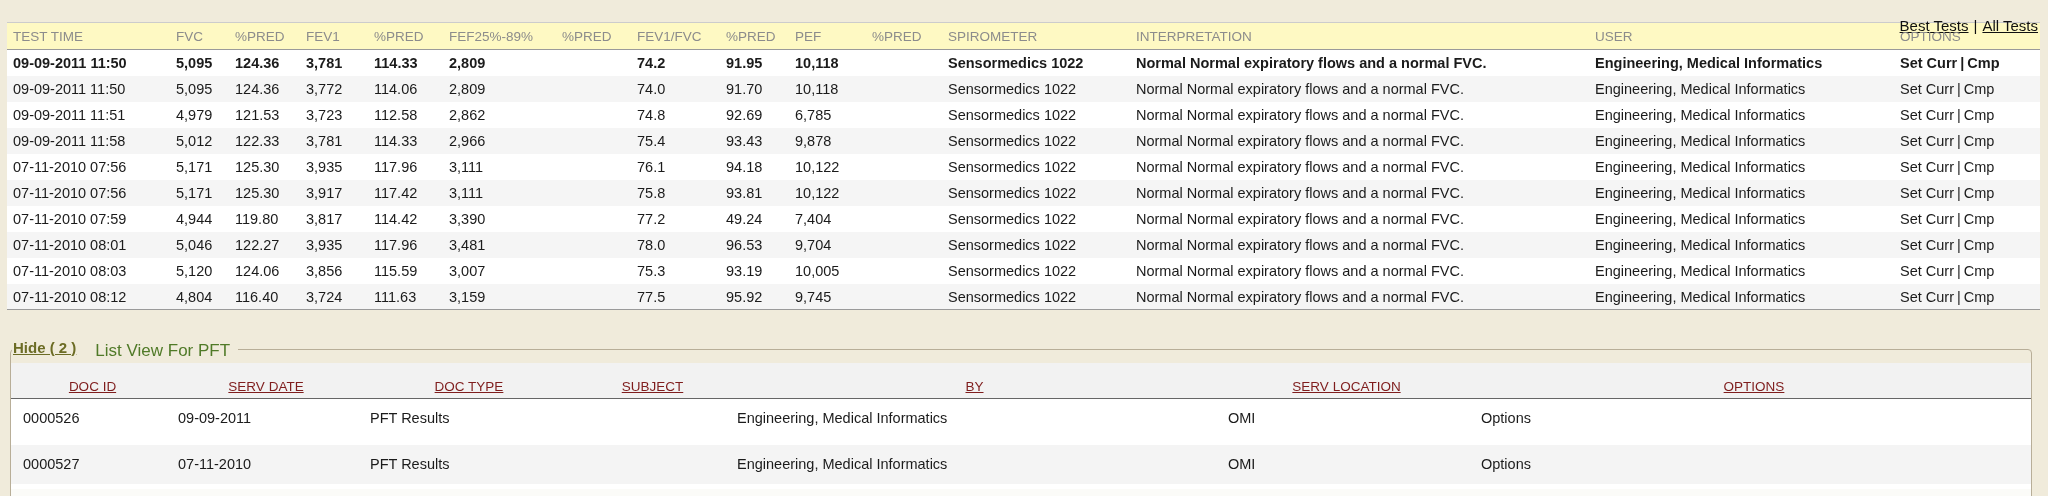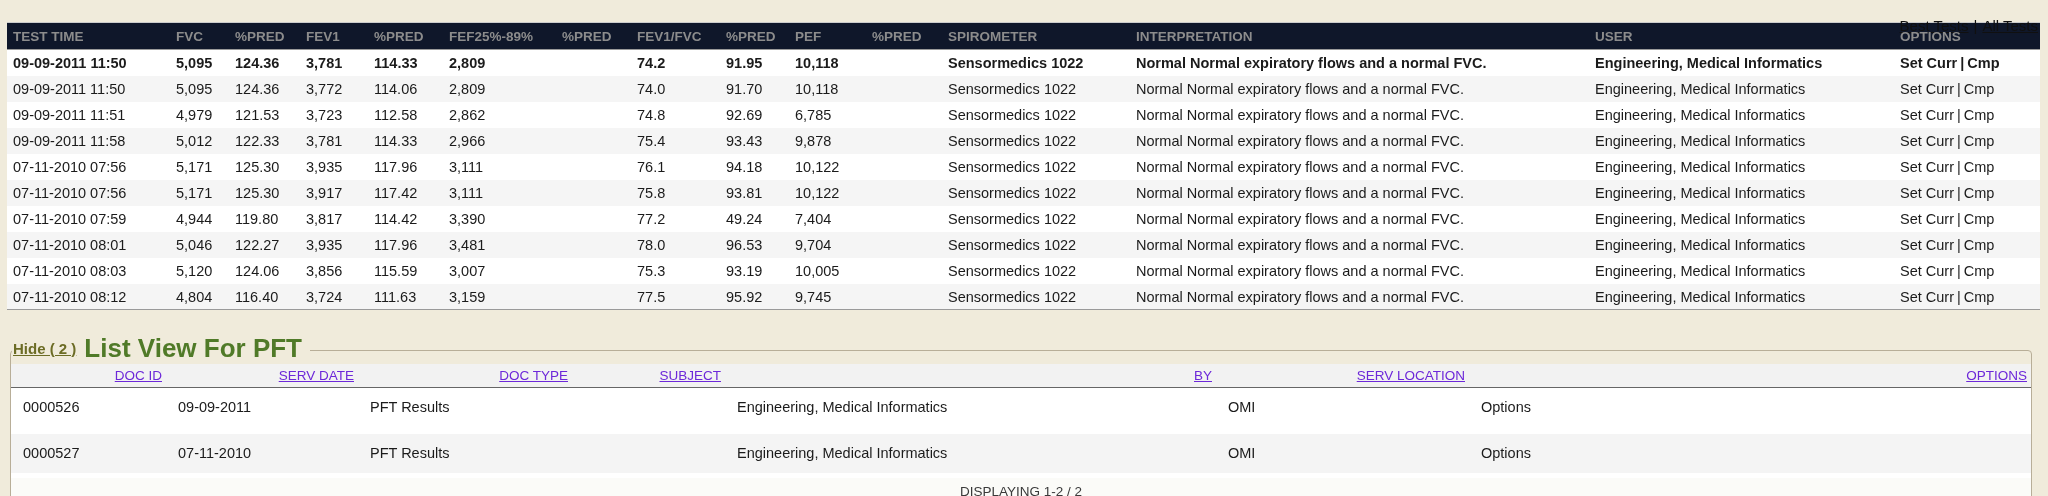--- a/index.html
+++ b/index.html
@@ -15,48 +15,48 @@
   .top-links a{color:#101010;text-decoration:underline;cursor:pointer}
   .top-links .sep{margin:0 5px;color:#101010}
 
   
   table.results{
     border-collapse:collapse;table-layout:fixed;
     width:2033px;margin-left:7px;background:#ffffff;
     border-top:1px solid #cccccc;border-bottom:1px solid #9a9a9a;
   }
   table.results th{
-    background:#0f172a;color:#8c8c8c;font-weight:700;font-size:13.5px;
+    background:#fef9c3;color:#8c8c8c;font-weight:400;font-size:13.5px;
     text-align:left;padding:6px 4px 5px 6px;border-bottom:1px solid #9a9a9a;
     white-space:nowrap;overflow:hidden;
   }
   table.results td{
     font-size:14.5px;padding:5px 4px 4px 6px;height:26px;
     white-space:nowrap;overflow:hidden;
   }
   table.results tr.alt{background:#f5f5f5}
   table.results tr.bold-row td{font-weight:700}
   .lnk{cursor:pointer}
   .c-opt .sep{margin:0 3px}
 
   
   fieldset.list-view{
     margin:26px 16px 0 10px;
     border:1px solid #b8ae98;border-radius:4px;
     padding:0;
   }
   fieldset.list-view legend{margin-left:1px;padding:0 8px 0 1px;line-height:24px}
   .hide-link{color:#6c6c25;font-weight:700;font-size:15px;text-decoration:underline;cursor:pointer;vertical-align:3px}
-  .lv-title{color:#507a28;font-weight:700;font-size:26px;padding-left:8px}
+  .lv-title{color:#507a28;font-weight:400;font-size:17px;padding-left:19px}
 
   table.docs{border-collapse:collapse;table-layout:fixed;width:100%}
   table.docs th{
-    background:#f2f2f2;color:#6d28d9;font-weight:400;font-size:13.5px;
-    text-align:right;text-decoration:underline;cursor:pointer;
-    padding:4px 4px 4px 12px;height:22px;border-bottom:1px solid #666666;
+    background:#f2f2f2;color:#7f1d1d;font-weight:400;font-size:13.5px;
+    text-align:center;text-decoration:underline;cursor:pointer;
+    padding:16px 4px 4px 12px;height:22px;border-bottom:1px solid #666666;
     white-space:nowrap;overflow:hidden;
   }
   table.docs td{
     font-size:14.5px;vertical-align:top;
     padding:11px 4px 4px 12px;height:44px;
     white-space:nowrap;overflow:hidden;
   }
   table.docs tbody tr{background:#ffffff}
   table.docs tbody tr.alt{background:#f4f4f4}
   table.docs tbody td{border-bottom:5px solid #ffffff}

